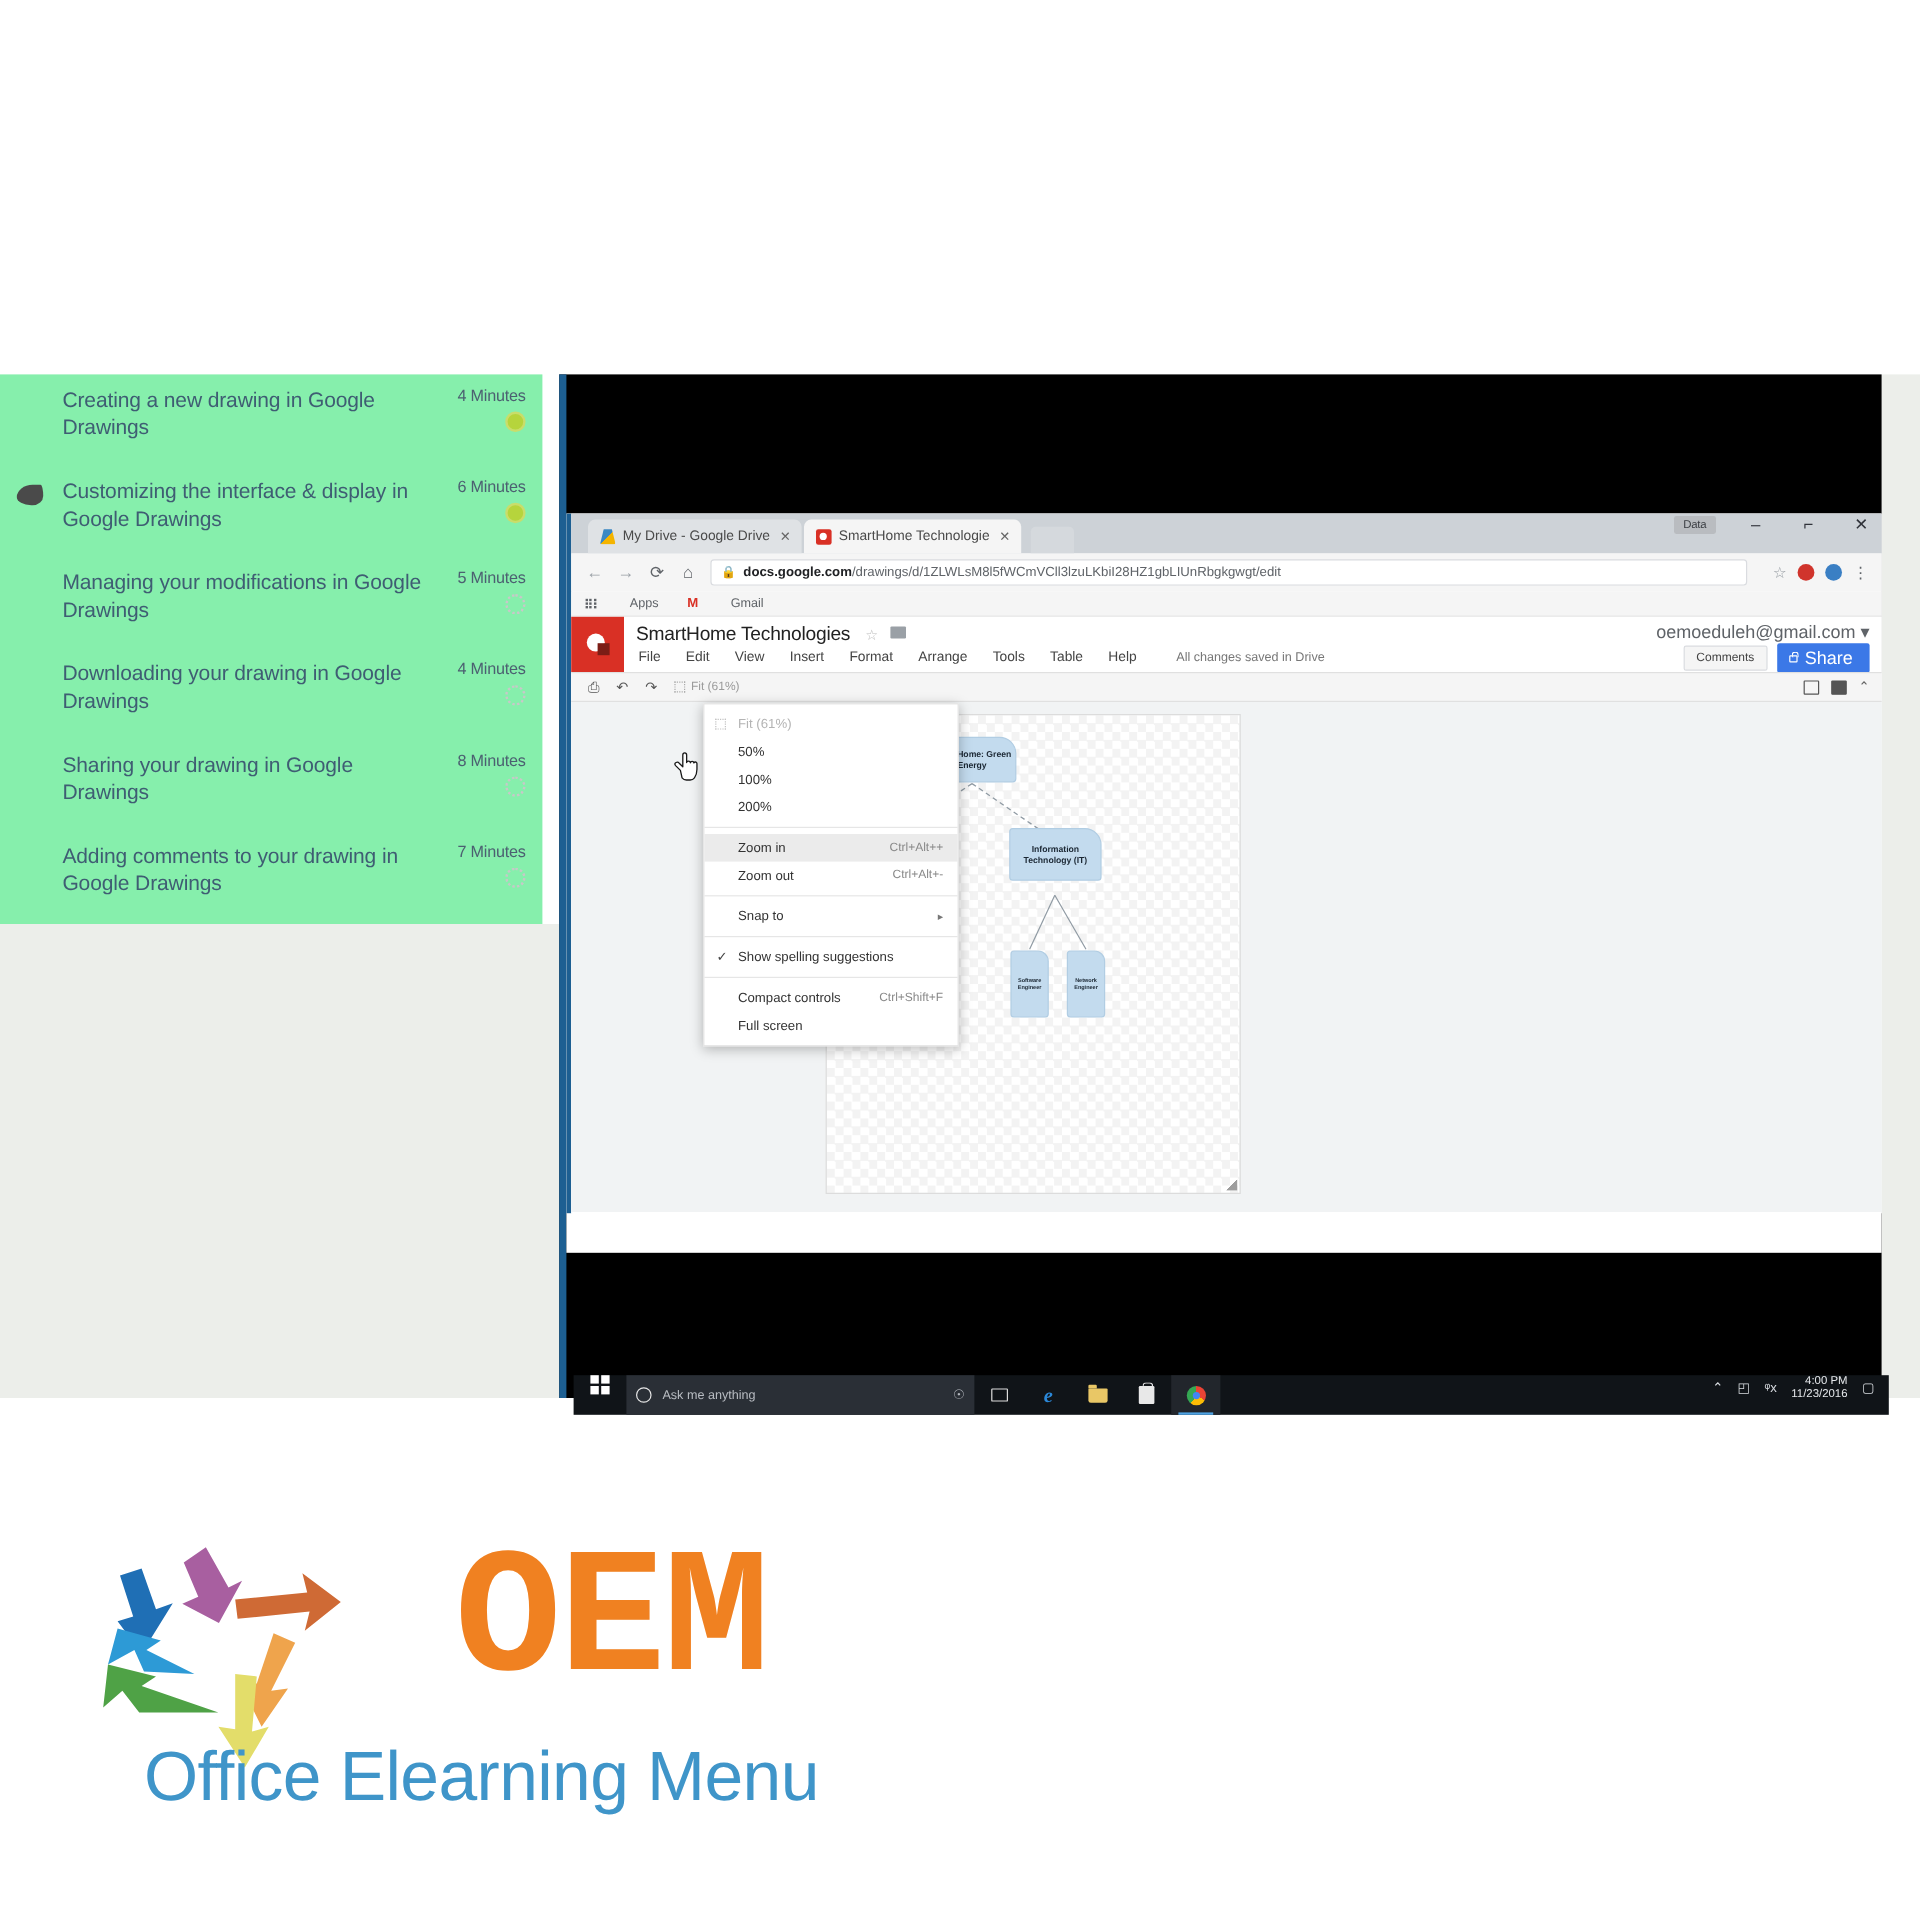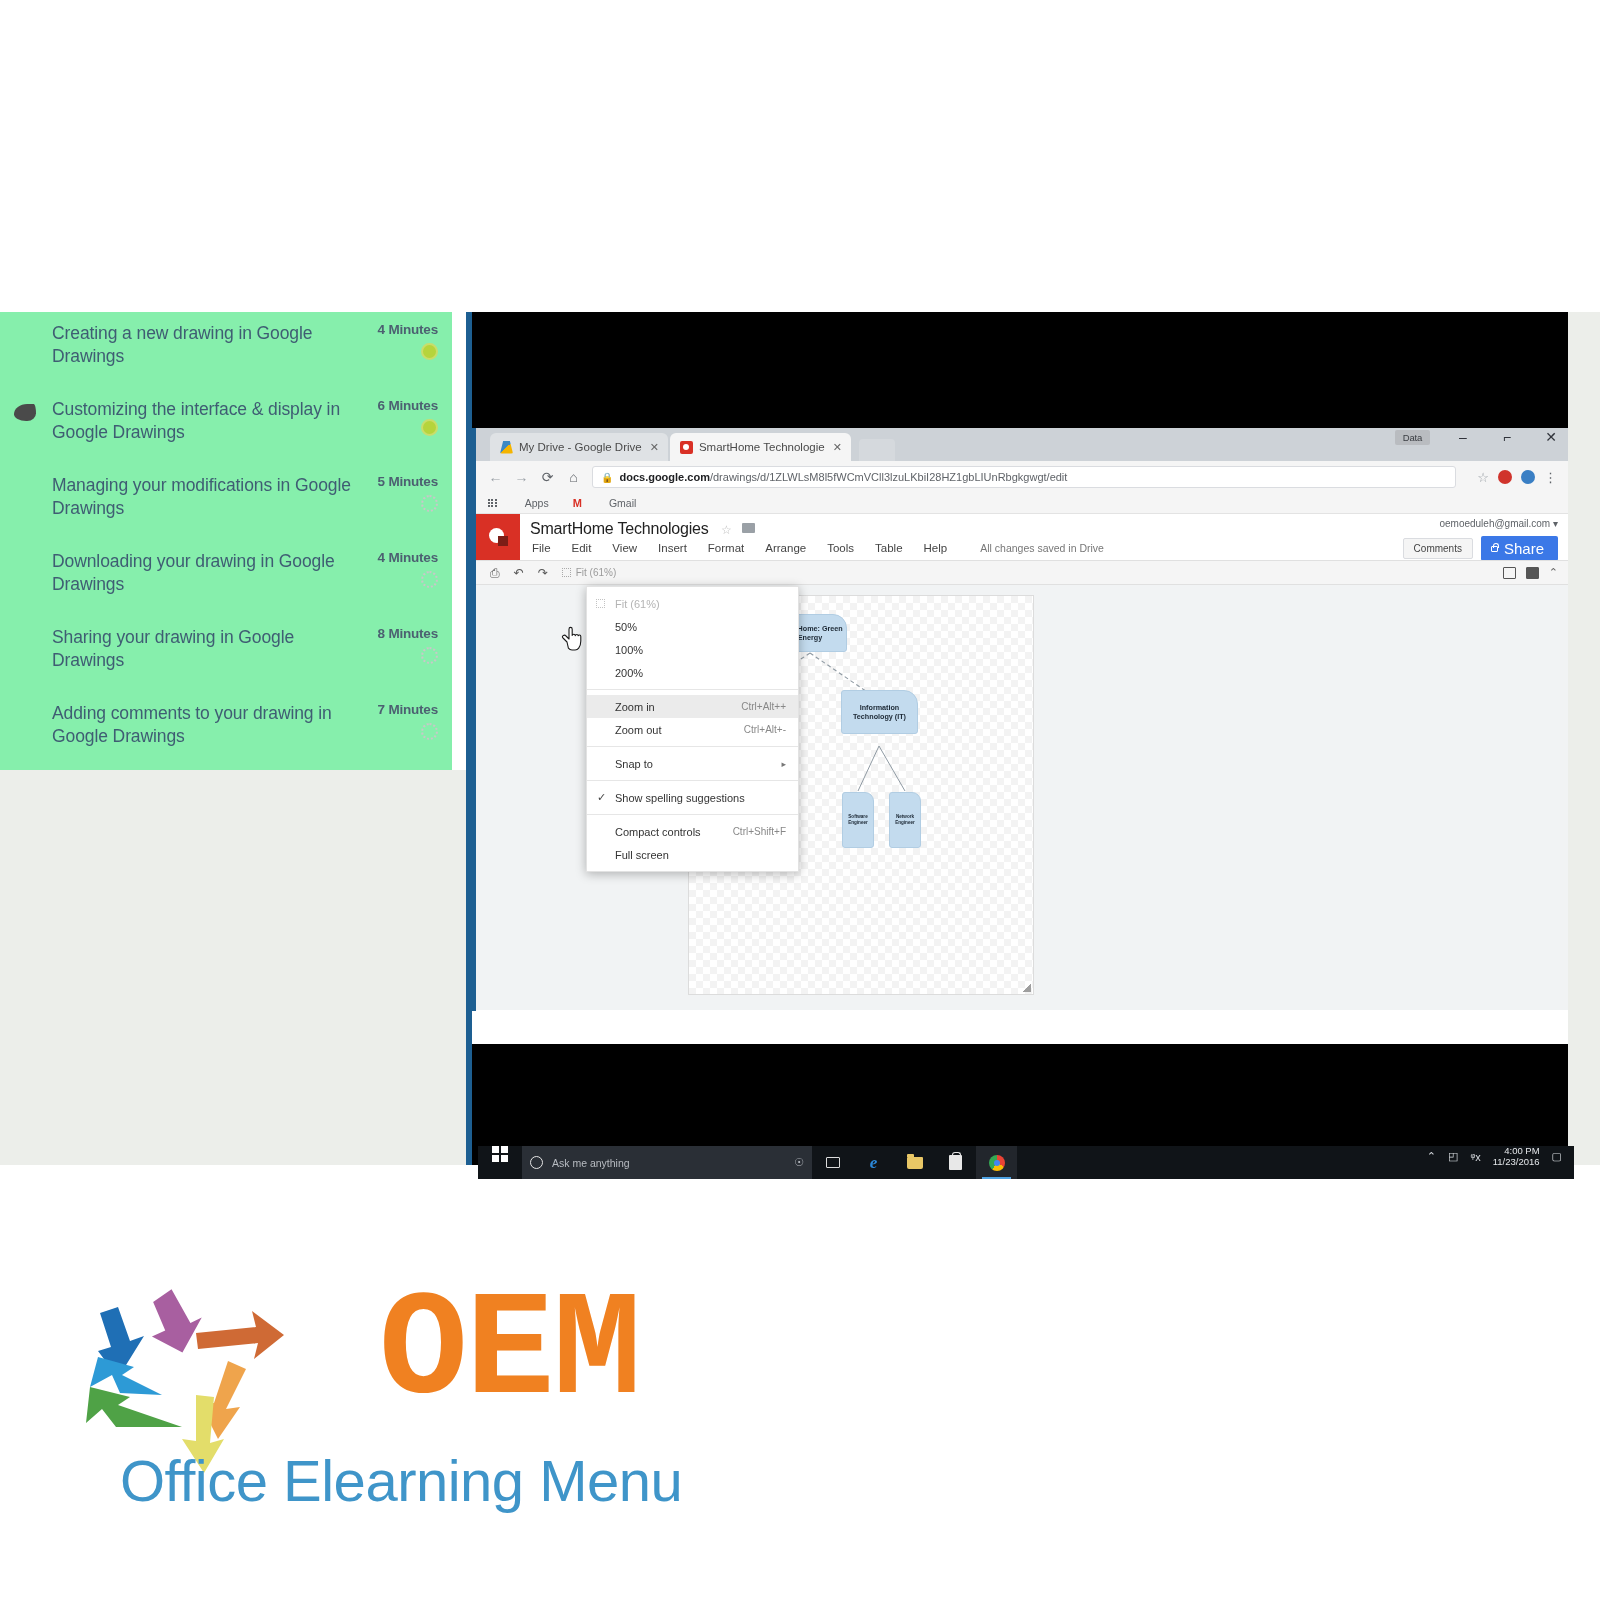--- a/index.html
+++ b/index.html
@@ -14,21 +14,21 @@
   }
   .lesson-row {
     position: relative; display: flex; align-items: flex-start;
     padding: 10px 14px 10px 52px; height: 76px;
   }
   .lesson-title {
     color: #3f5d73; font-size: 17.5px; line-height: 1.33; width: 312px;
     letter-spacing: -0.1px;
   }
   .lesson-meta { position: absolute; right: 14px; top: 10px; width: 78px; text-align: right; }
-  .lesson-duration { color: #4c6071; font-size: 13.5px; font-weight: 700; letter-spacing: -0.2px; }
+  .lesson-duration { color: #4c6071; font-size: 13.5px; font-weight: 400; letter-spacing: -0.2px; }
   .status-dot { margin: 6px 0 0 auto; width: 17px; height: 17px; border-radius: 50%; }
   .status-dot.done { background: #b6d43c; border: 2px solid #c9dd6b; }
   .status-dot.todo {
     background: transparent; border: 2px dotted #c8c8c8;
   }
   #play-marker {
     position: absolute; left: 14px; top: 16px; width: 22px; height: 17px;
     background: #4a4a4a;
     border-radius: 60% 10% 40% 55% / 60% 55% 45% 40%;
   }
@@ -155,21 +155,21 @@
     border-radius: 1px; margin-left: 6px; vertical-align: 1px;
   }
   #gd-menubar {
     display: flex; align-items: center; gap: 17px; font-size: 11.5px; color: #444;
     margin-top: 3px;
   }
   #gd-menubar .mi { padding: 1px 2px; }
   #gd-menubar .mi.open { background: #fff; position: relative; z-index: 40; }
   #save-state { color: #777; font-size: 10.5px; margin-left: 14px; text-align: center; }
   #gd-account {
-    position: absolute; right: 10px; top: 4px; font-size: 10px; color: #5f6368; margin-left: 30px;
+    position: absolute; right: 10px; top: 4px; font-size: 15px; color: #5f6368; margin-left: 30px;
   }
   #gd-actions {
     position: absolute; right: 10px; top: 22px; display: flex; align-items: center; gap: 8px;
   }
   #comments-btn {
     font-size: 10px; color: #444; background: #f5f5f5; border: 1px solid #dadce0;
     border-radius: 2px; padding: 4px 10px;
   }
   #share-btn {
     font-size: 15px; color: #fff; background: #3b78e7; border-radius: 2px;

